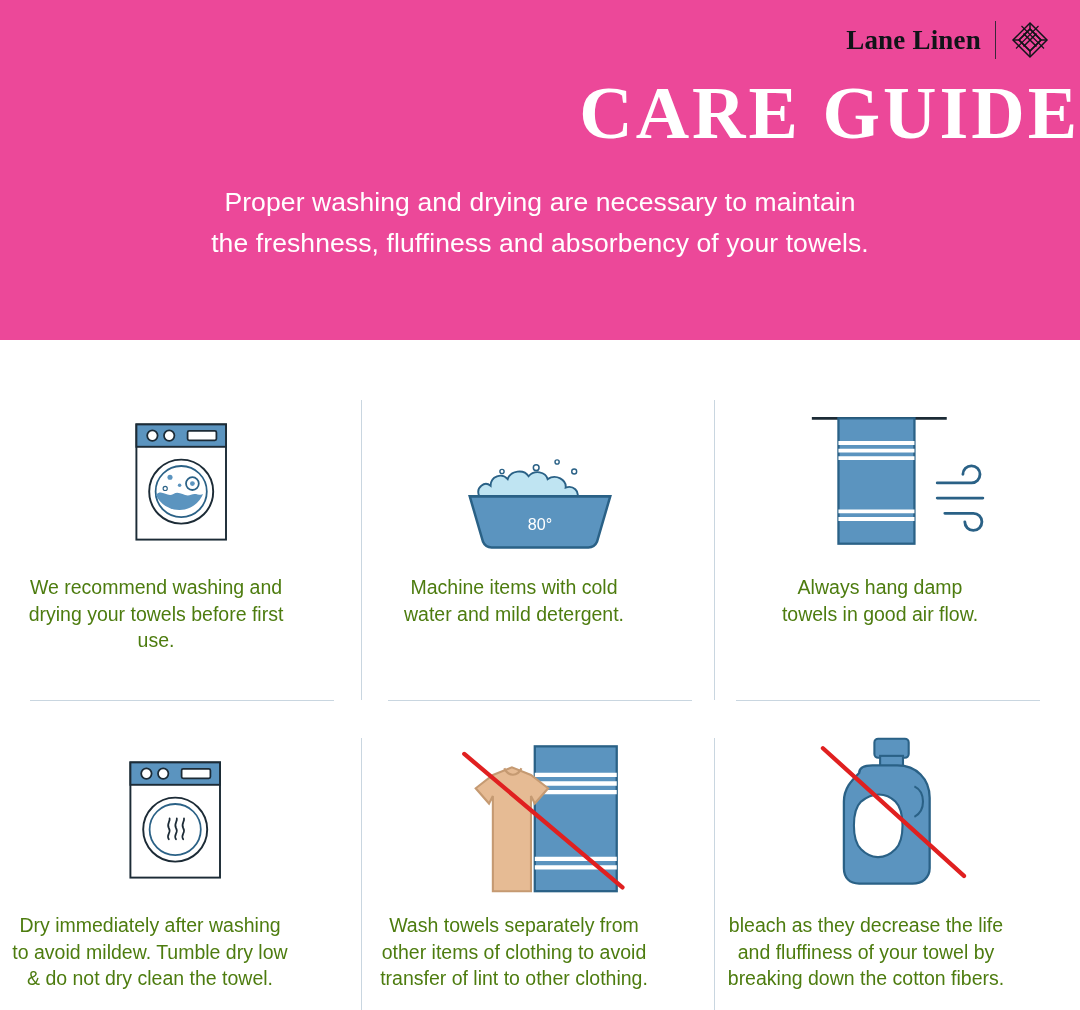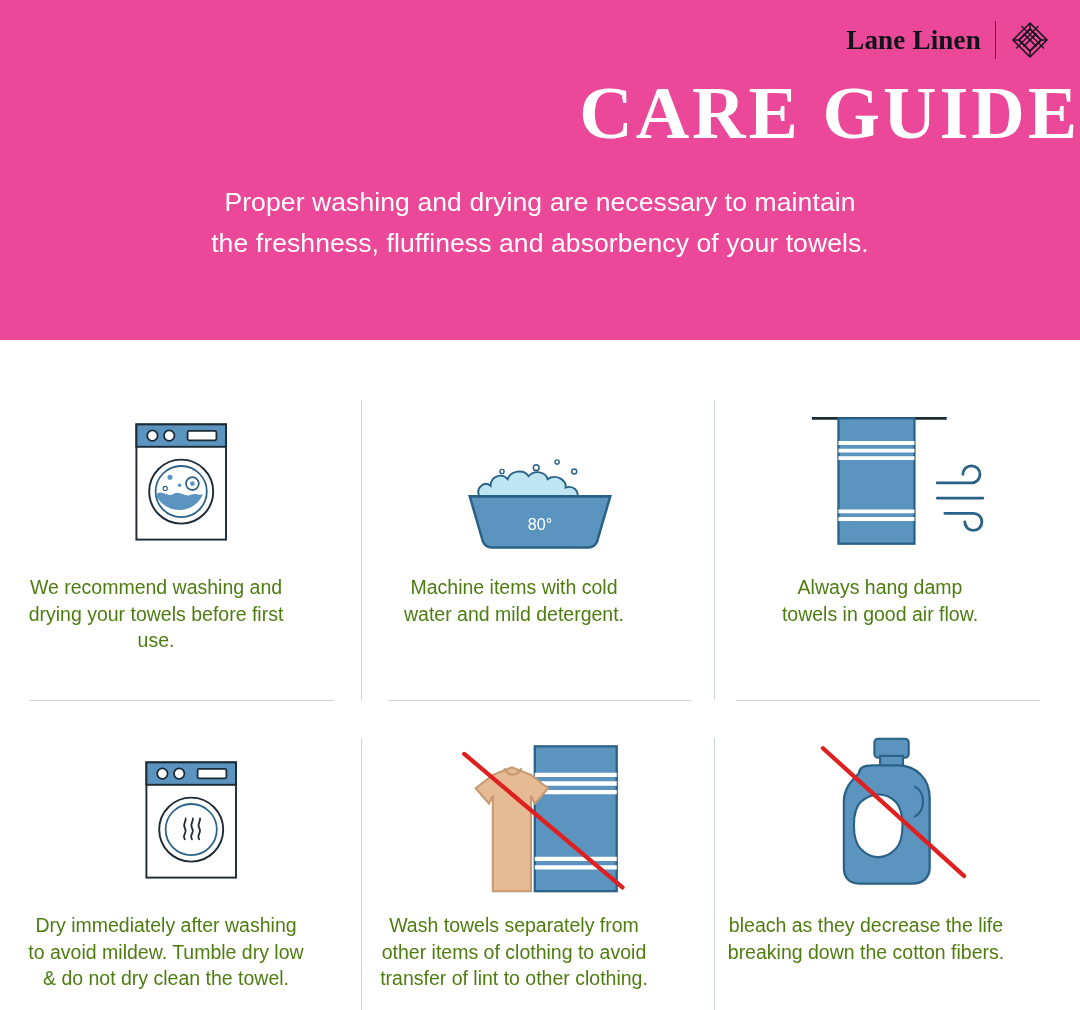--- a/index.html
+++ b/index.html
@@ -82,21 +82,21 @@
   .cell {
     position: absolute;
     width: 352px;
     display: flex;
     flex-direction: column;
     align-items: flex-start;
   }
   .c1 { left: 6px;   top: 52px; }
   .c2 { left: 364px; top: 52px; }
   .c3 { left: 716px; top: 52px; padding-left: 24px; }
-  .c4 { left: 16px;   top: 390px; }
+  .c4 { left: 0;   top: 390px; }
   .c5 { left: 364px; top: 390px; }
   .c6 { left: 716px; top: 390px; }
 
   .art {
     height: 165px;
     display: flex;
     align-items: flex-end;
     justify-content: center;
     width: 100%;
   }
@@ -313,18 +313,19 @@
           <path d="M62 72 c12 -10 26 -10 36 0 c10 10 10 40 0 50 c-12 12 -26 10 -36 0 c-10 -10 -10 -40 0 -50 Z" fill="#ffffff" stroke="#2a6186" stroke-width="2.2"></path>
 
           <path d="M118 56 c12 6 12 26 0 32" fill="none" stroke="#2a6186" stroke-width="2.2"></path>
 
           <path d="M22 16 L170 150" stroke="#e02020" stroke-width="4.5" stroke-linecap="round"></path>
         </svg>
         </span>
       </div>
       <div class="caption">
         <div>bleach as they decrease the life</div>
+        <div>and fluffiness of your towel by</div>
         <div>breaking down the cotton fibers.</div>
       </div>
     </div>
 
   </div>
 </div>
 
 </body></html>

